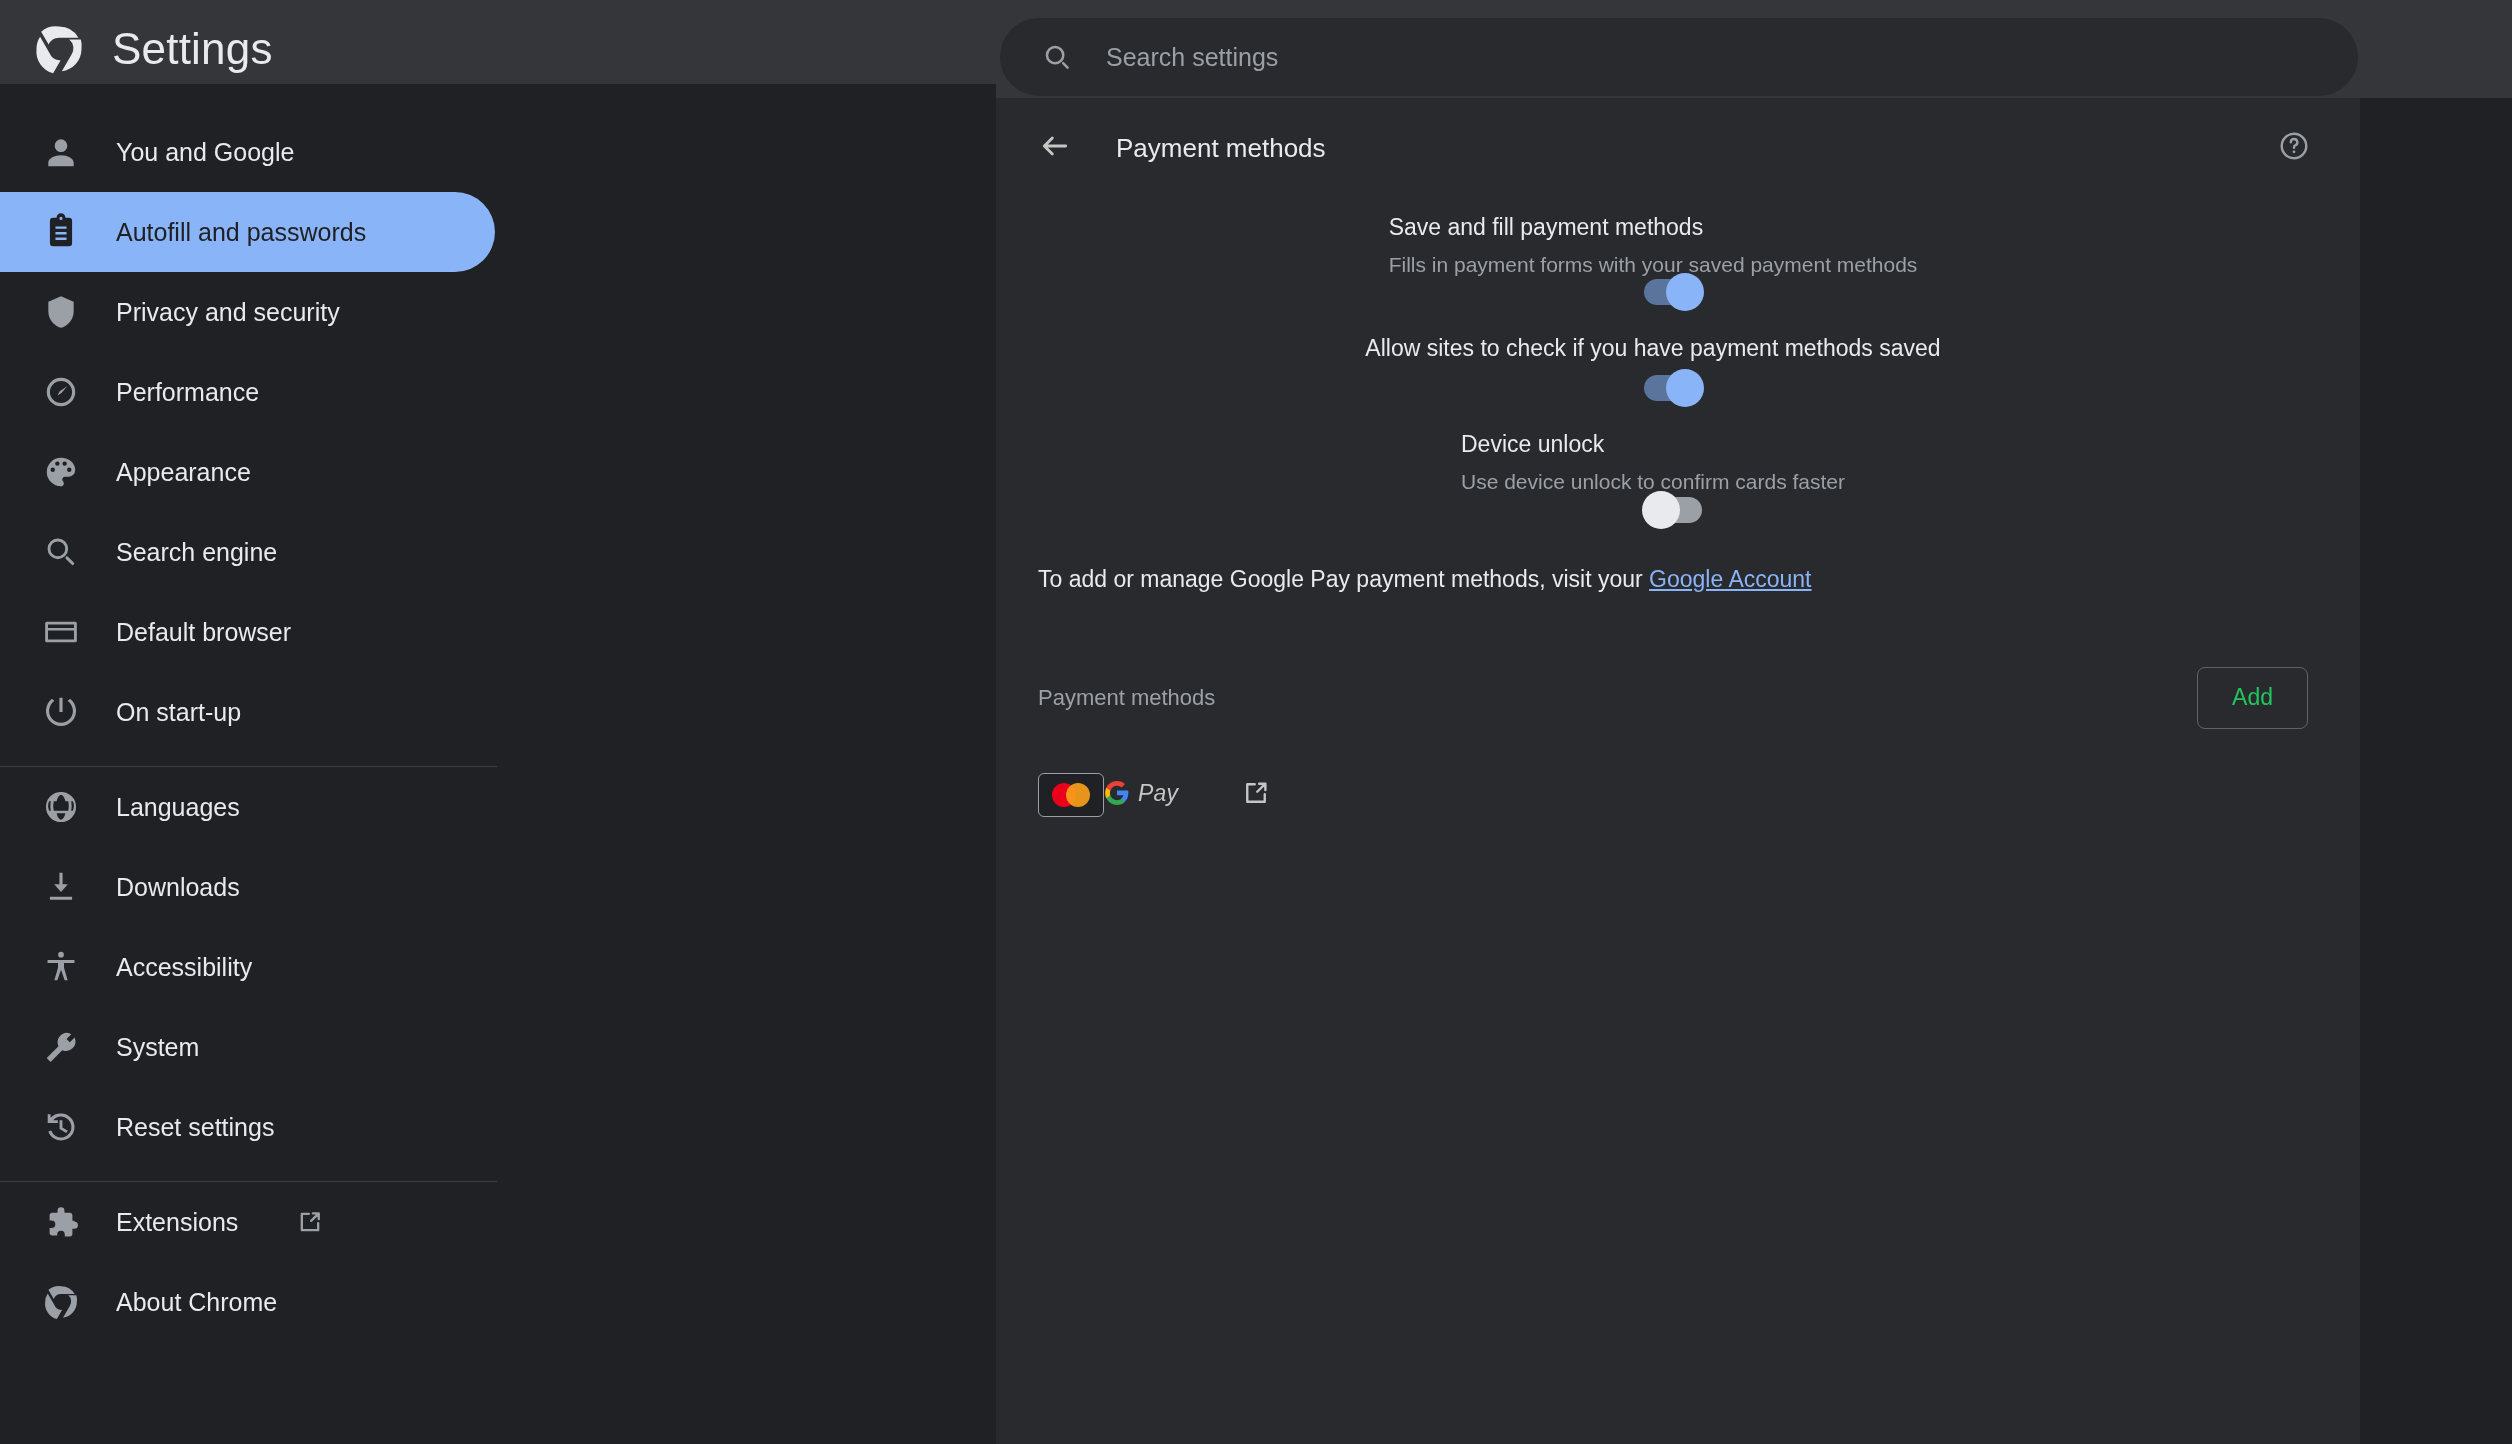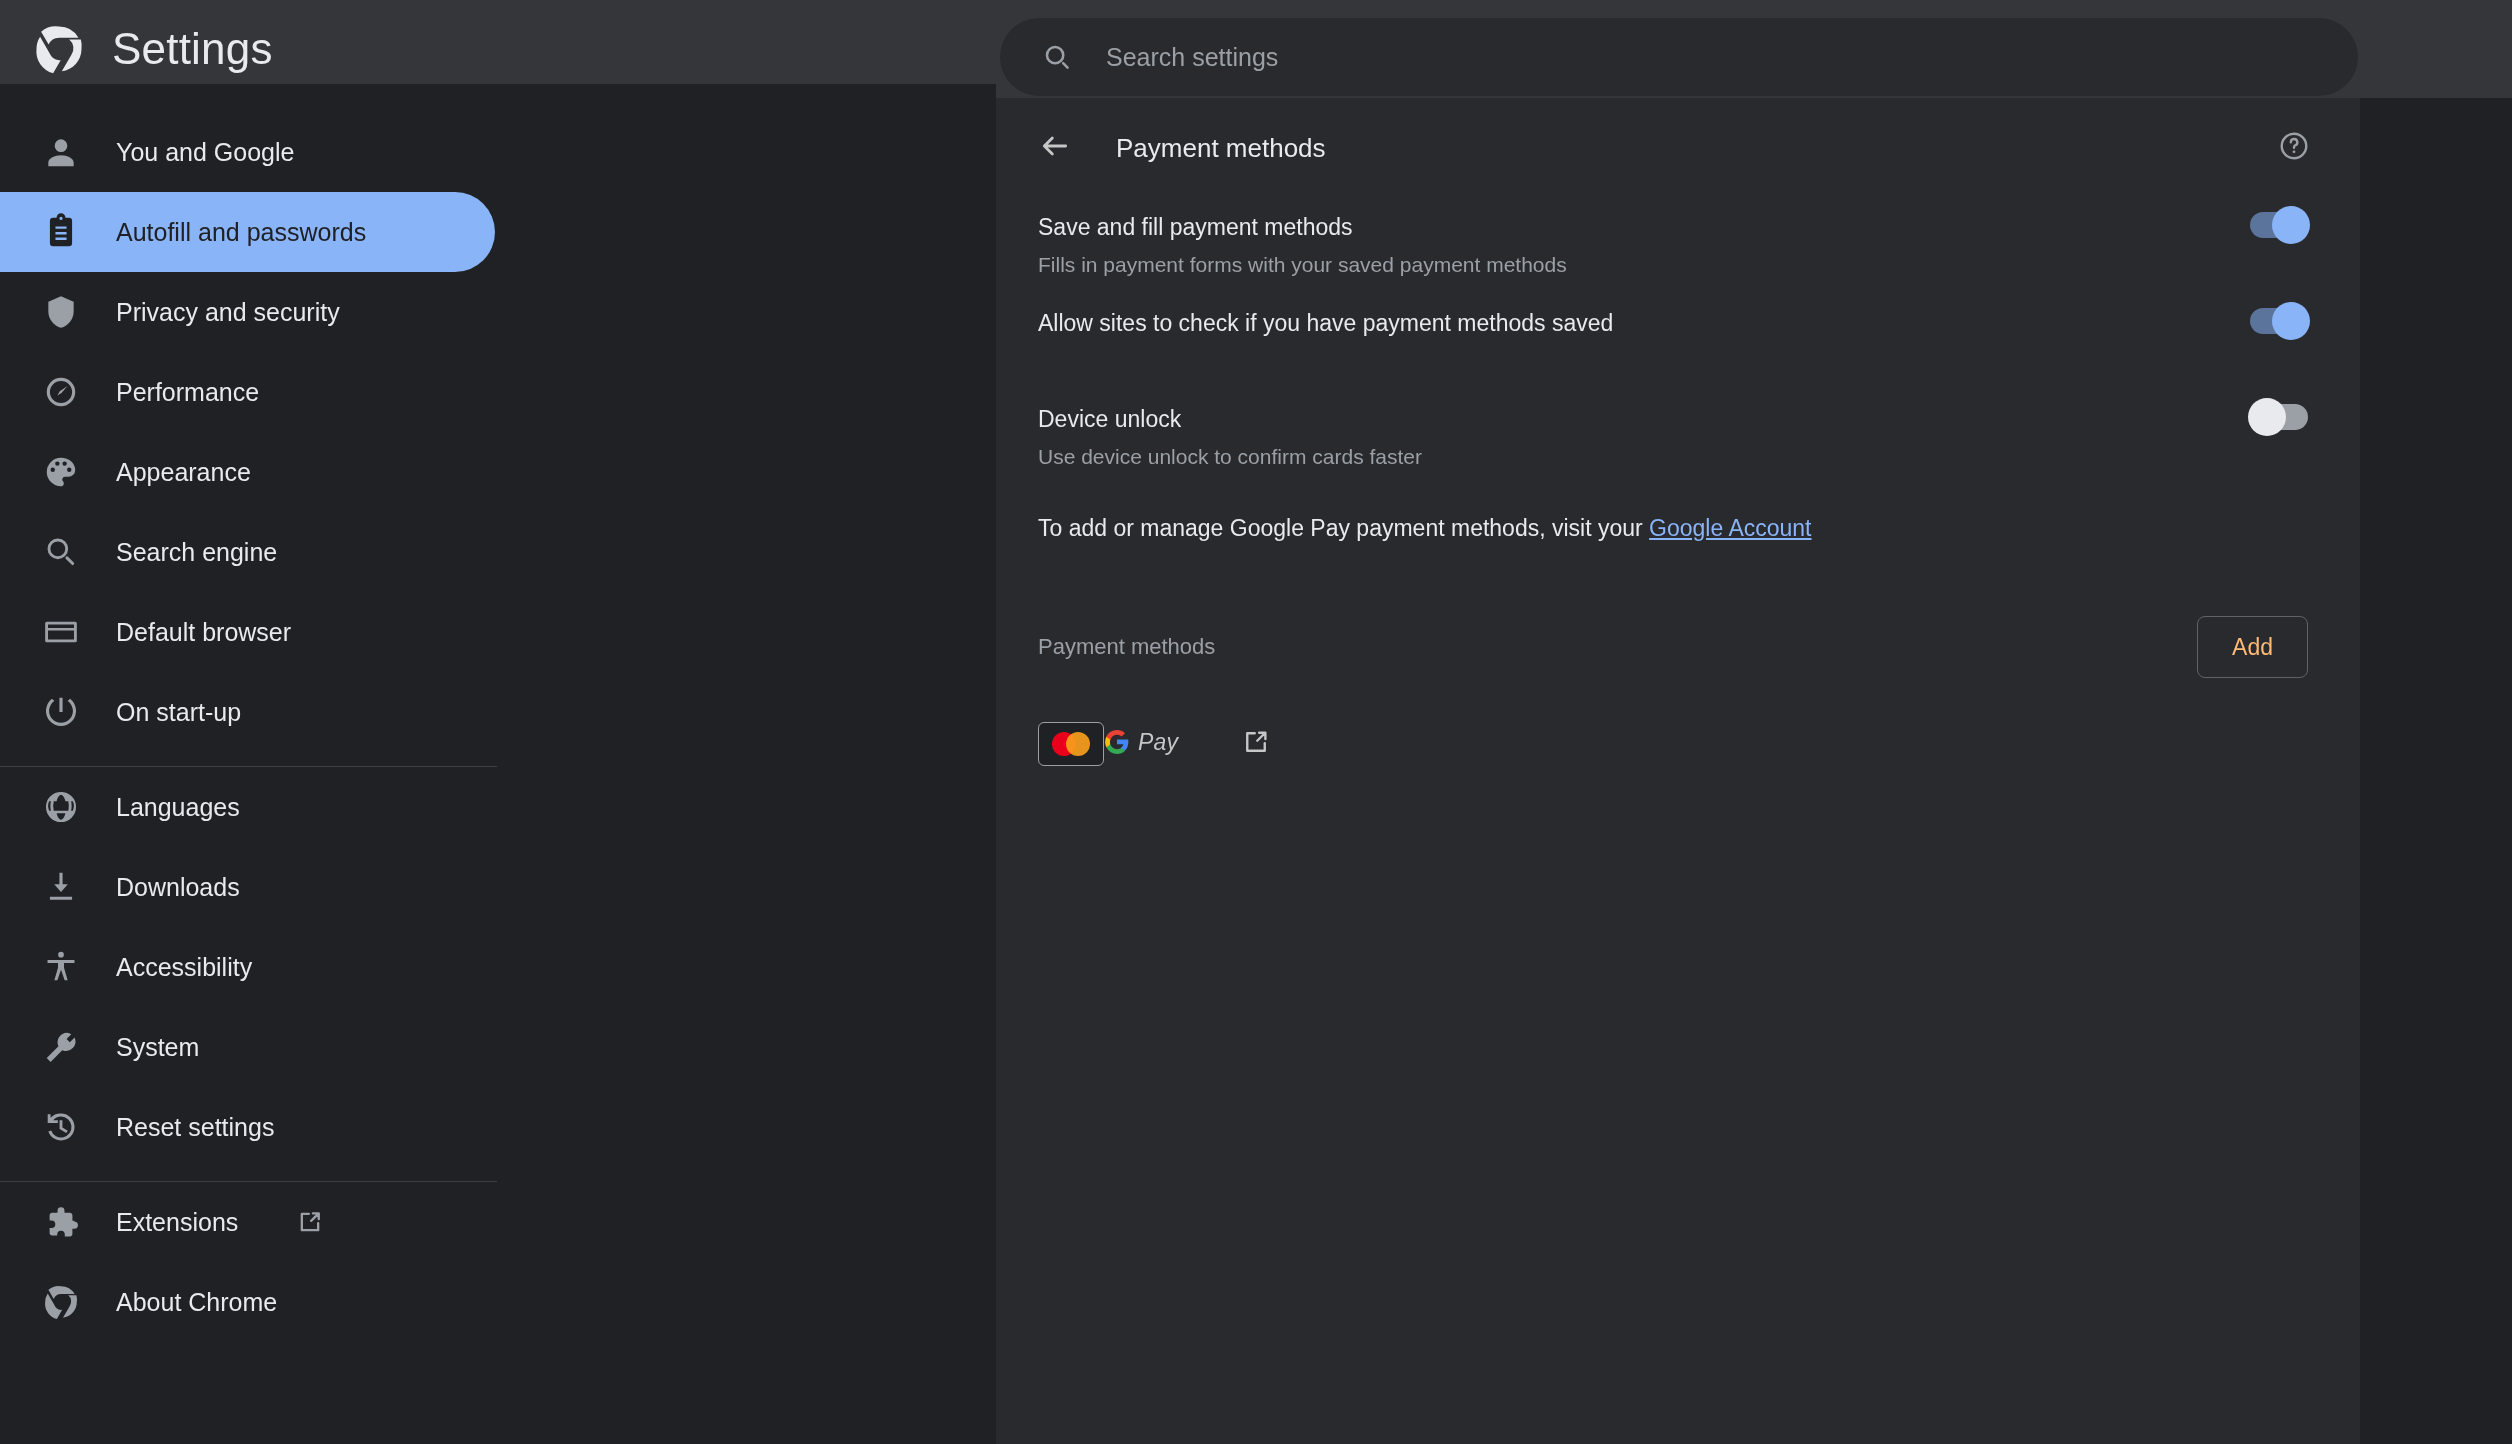--- a/index.html
+++ b/index.html
@@ -137,22 +137,24 @@
     border-radius: 50%;
     display: flex; align-items: center; justify-content: center;
     cursor: pointer;
   }
   .help-btn svg { width: 32px; height: 32px; }
 
   .content-body { padding: 0 52px 0 42px; }
 
   .pref-row {
     display: flex;
+    align-items: center;
     min-height: 96px;
     padding: 14px 0;
+    flex-direction: column;
   }
   .pref-text { flex: 1; padding-right: 40px; }
   .pref-title {
     font-size: 23px;
     color: #e8eaed;
     line-height: 1.35;
   }
   .pref-sub {
     font-size: 21px;
     color: #9aa0a6;
@@ -199,21 +201,21 @@
     padding-bottom: 18px;
   }
   .section-head .section-label {
     flex: 1;
     font-size: 22px;
     color: #9aa0a6;
   }
   .add-btn {
     border: 1px solid #5f6368;
     background: transparent;
-    color: #fdba74;
+    color: #22c55e;
     font-family: "Liberation Sans", sans-serif;
     font-size: 23px;
     font-weight: 500;
     border-radius: 8px;
     padding: 0 34px;
     height: 62px;
     cursor: pointer;
   }
 
   .card-row {

